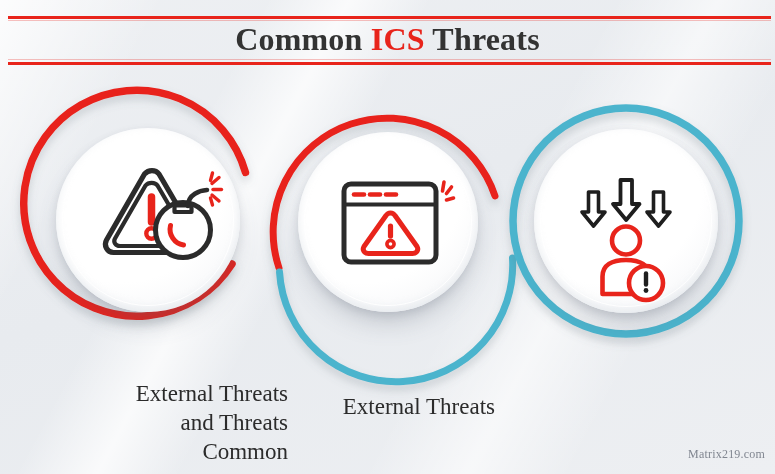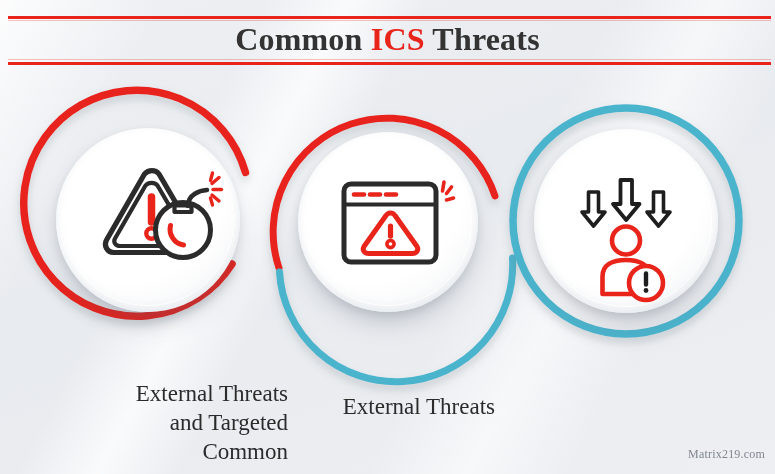--- a/index.html
+++ b/index.html
@@ -205,21 +205,21 @@
       <path d="M 22.5 116 L 22.5 98.5 C 22.5 87 32 82 46 82 C 60 82 69.5 87 69.5 98.5 L 69.5 116 Z" fill="#ffffff" stroke="#e8241b" stroke-width="4.6" stroke-linejoin="round"></path>
 
       <circle cx="66" cy="105" r="17" fill="#ffffff" stroke="#e8241b" stroke-width="4.6"></circle>
       <path d="M 66 95.5 L 66 106.5" fill="none" stroke="#1e1e1e" stroke-width="4.4" stroke-linecap="round"></path>
       <circle cx="66" cy="112.5" r="2.4" fill="#1e1e1e"></circle>
     </g>
   </svg>
 
   <div class="label" style="left:10px; top:379px; width:278px;">
     <div>External Threats</div>
-    <div>and Targeted</div>
+    <div>and Threats</div>
     <div>Common</div>
   </div>
 
   <div class="label" style="left:281px; top:392px; width:214px;">
     <div>External Threats</div>
   </div>
 
 
   <div class="watermark">Matrix219.com</div>
 

